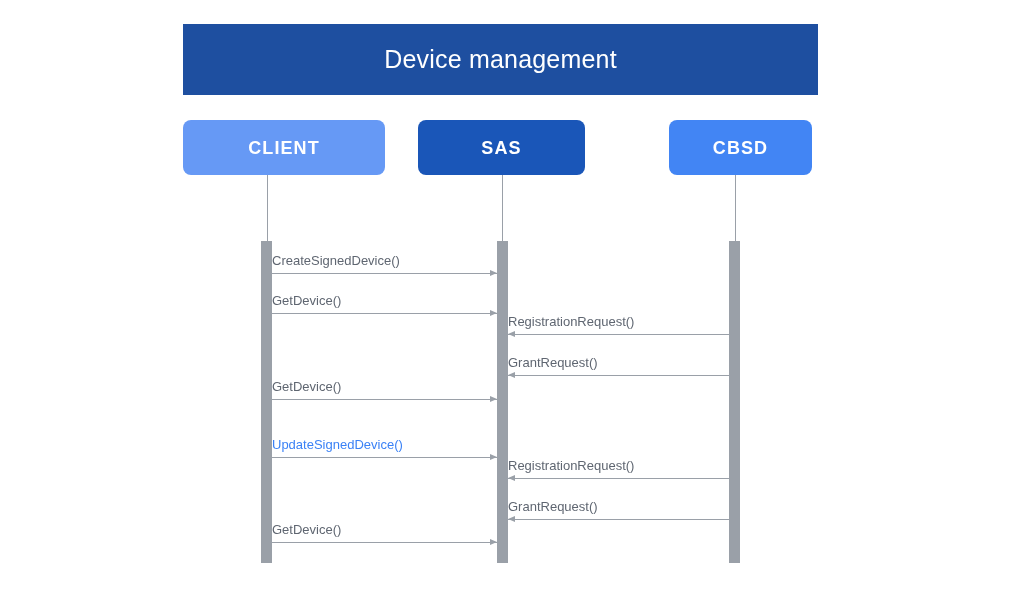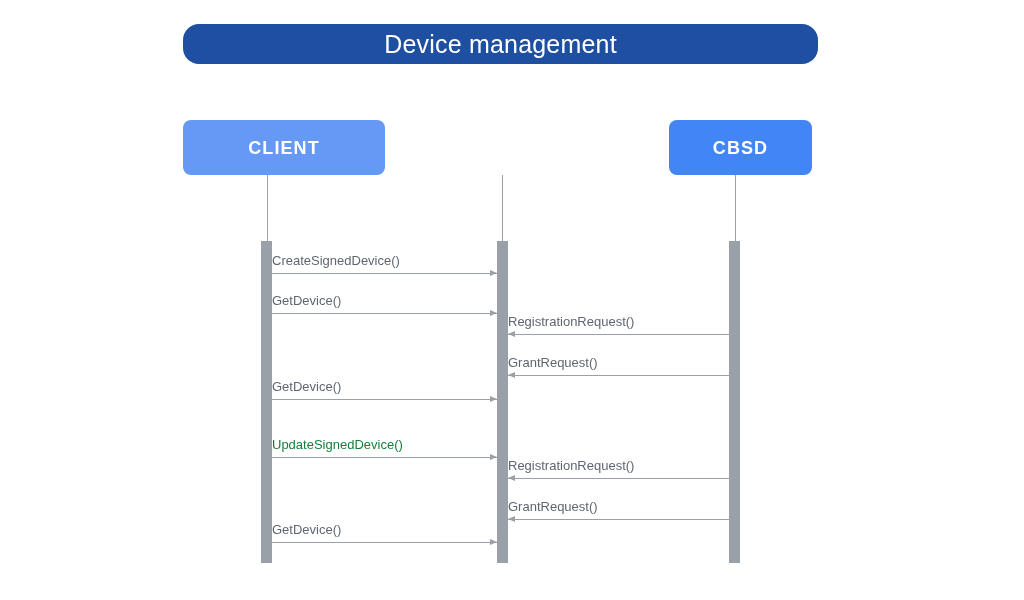--- a/index.html
+++ b/index.html
@@ -18,22 +18,22 @@
     height: 600px;
     background: #ffffff;
   }
 
   
   .title-banner {
     position: absolute;
     left: 183px;
     top: 24px;
     width: 635px;
-    height: 40px;
-    border-radius: 16px;
+    height: 71px;
+    border-radius: 0;
     display: flex;
     align-items: center;
     justify-content: center;
   }
   .title-banner-label {
     color: #ffffff;
     font-size: 25px;
     font-weight: 400;
     letter-spacing: 0.2px;
     line-height: 1;
@@ -121,20 +121,23 @@
 
 <div id="diagram">
 
   <div class="title-banner" style="background: rgb(30, 79, 160);">
     <span class="title-banner-label">Device management</span>
   </div>
 
   <div class="participant-box" style="left: 183px; width: 202px; background: rgb(102, 153, 245);">
     <span class="participant-label">CLIENT</span>
   </div>
+  <div class="participant-box" style="left: 418px; width: 167px; background: rgb(26, 86, 184);">
+    <span class="participant-label">SAS</span>
+  </div>
   <div class="participant-box" style="left: 669px; width: 143px; background: rgb(66, 133, 244);">
     <span class="participant-label">CBSD</span>
   </div>
 
   <div class="lifeline" style="left: 267px; background: rgb(154, 160, 168);"></div>
   <div class="lifeline" style="left: 502px; background: rgb(154, 160, 168);"></div>
   <div class="lifeline" style="left: 735px; background: rgb(154, 160, 168);"></div>
 
   <div class="activation-bar" style="left: 261px; background: rgb(154, 160, 168);"></div>
   <div class="activation-bar" style="left: 497px; background: rgb(154, 160, 168);"></div>
@@ -162,21 +165,21 @@
         <div class="message-label" style="color: rgb(95, 102, 113);">GrantRequest()</div>
       </div>
       <div class="message dir-right" style="left: 272px; top: 399px; width: 225px;">
         <div class="message-line" style="background: rgb(154, 160, 168);"></div>
         <div class="message-arrowhead"></div>
         <div class="message-label" style="color: rgb(95, 102, 113);">GetDevice()</div>
       </div>
       <div class="message dir-right" style="left: 272px; top: 457px; width: 225px;">
         <div class="message-line" style="background: rgb(154, 160, 168);"></div>
         <div class="message-arrowhead"></div>
-        <div class="message-label" style="color: #15803d;">UpdateSignedDevice()</div>
+        <div class="message-label" style="color: #3b82f6;">UpdateSignedDevice()</div>
       </div>
       <div class="message dir-left" style="left: 508px; top: 478px; width: 221px;">
         <div class="message-line" style="background: rgb(154, 160, 168);"></div>
         <div class="message-arrowhead"></div>
         <div class="message-label" style="color: rgb(95, 102, 113);">RegistrationRequest()</div>
       </div>
       <div class="message dir-left" style="left: 508px; top: 519px; width: 221px;">
         <div class="message-line" style="background: rgb(154, 160, 168);"></div>
         <div class="message-arrowhead"></div>
         <div class="message-label" style="color: rgb(95, 102, 113);">GrantRequest()</div>

